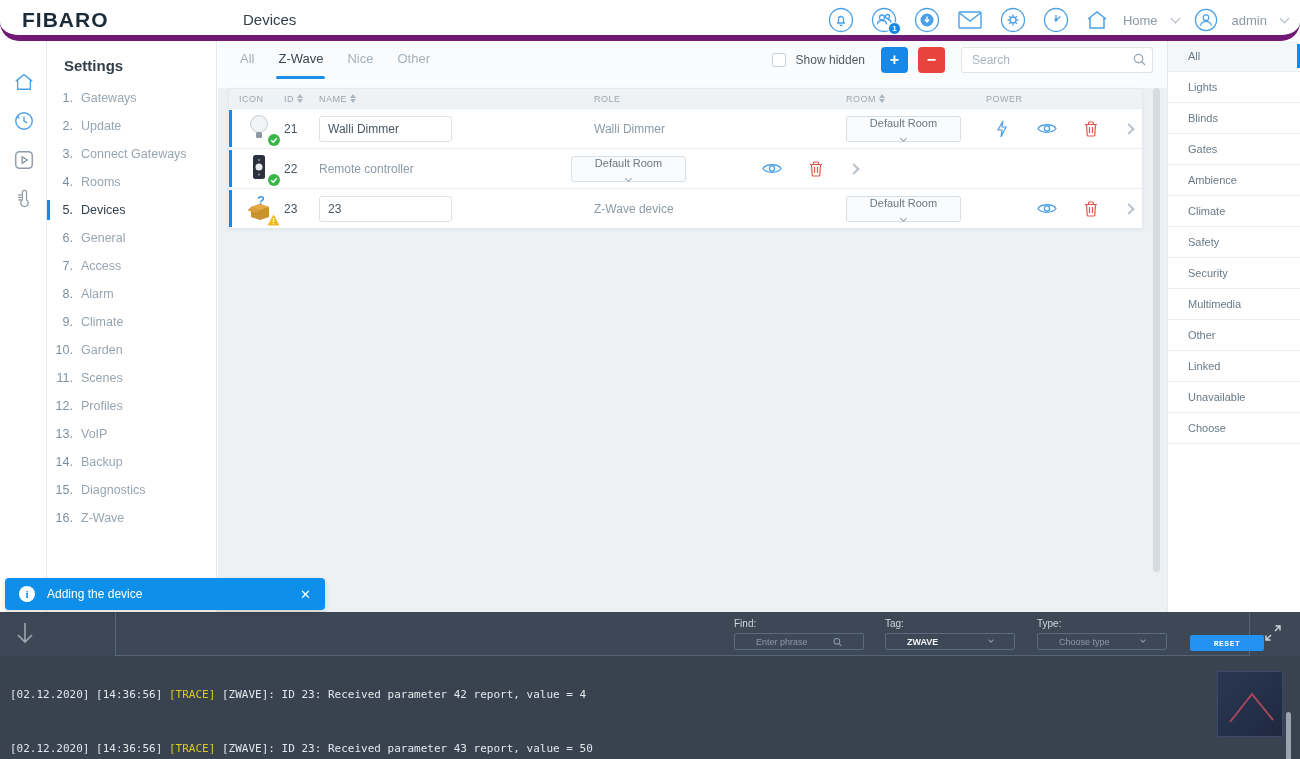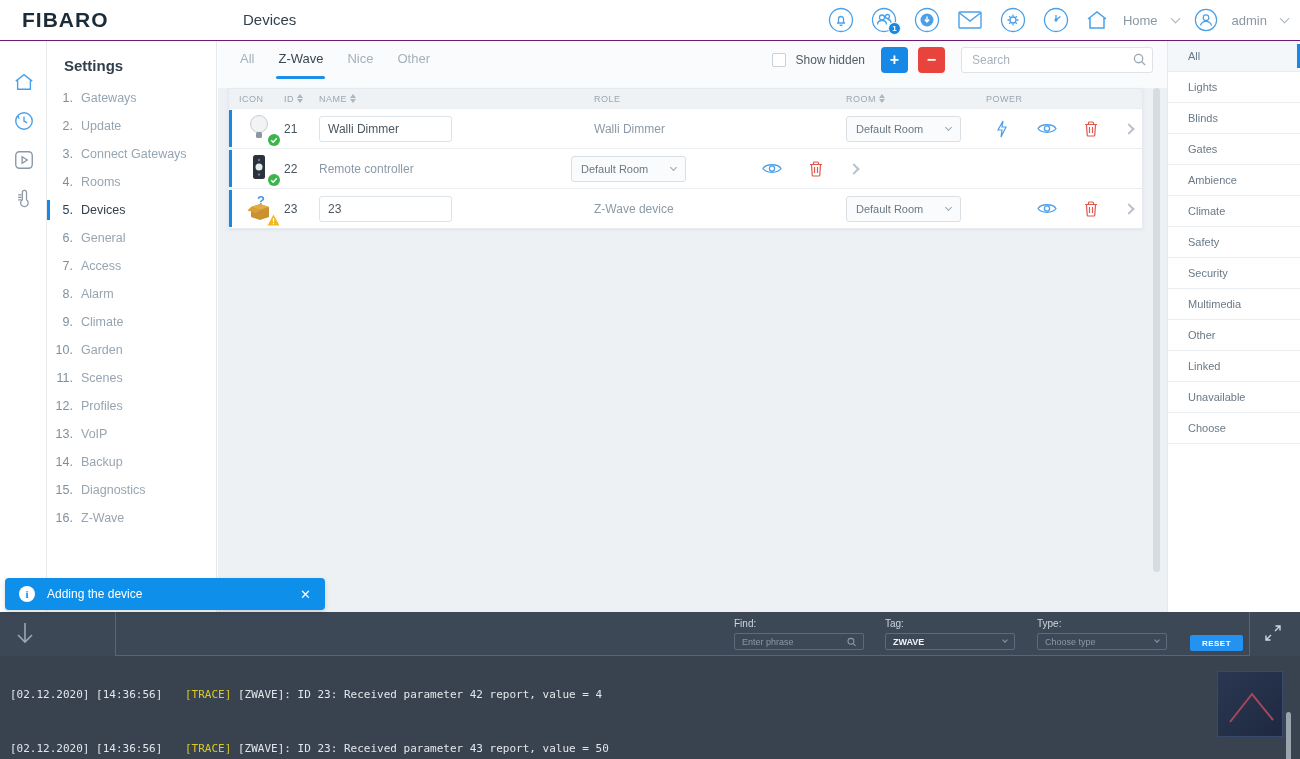--- a/index.html
+++ b/index.html
@@ -2,21 +2,21 @@
 <html><head>
 <meta charset="utf-8">
 <style>
   * { margin:0; padding:0; box-sizing:border-box; }
   html,body { width:1300px; height:759px; overflow:hidden; background:#fff;
     font-family:"Liberation Sans","DejaVu Sans",sans-serif; }
   .page { position:relative; width:1300px; height:759px; background:#fff; overflow:hidden; }
 
   
   .app-header { position:absolute; left:0; top:0; width:1300px; height:41px; background:#fff;
-    border-bottom:1px solid #701a75; z-index:6; }
+    border-bottom:6px solid #701a75; z-index:6;border-radius:19px; }
   .logo { position:absolute; left:22px; top:8px; font-size:21px; font-weight:bold; color:#1c2b38; letter-spacing:1px; }
   .page-title { position:absolute; left:243px; top:11px; font-size:15px; color:#32414e; }
   .hdr-icons { position:absolute; right:12px; top:0; height:40px; display:flex; align-items:center; gap:15px; }
   .hicon { position:relative; width:28px; height:28px; display:flex; align-items:center; justify-content:center; cursor:pointer; }
   .hicon svg { display:block; }
   .badge { position:absolute; right:-3px; bottom:-1px; width:13px; height:13px; border-radius:50%;
     background:#1788e5; color:#fff; font-size:8px; font-weight:bold; display:flex; align-items:center; justify-content:center; border:1px solid #fff; }
   .hdr-drop { display:flex; align-items:center; gap:14px; cursor:pointer; }
   .hdr-drop .lbl { font-size:13px; color:#8b98a5; }
   .chev { width:7px; height:7px; border-right:1.5px solid #a8b4bf; border-bottom:1.5px solid #a8b4bf;
@@ -74,21 +74,21 @@
 
   .trow { position:relative; display:flex; align-items:center; height:40px; background:#fff; border-top:1px solid #ebeef1; }
   .trow::before { content:""; position:absolute; left:0; top:1px; bottom:1px; width:3px; background:#1788e5; }
   .dev-ico { position:relative; width:30px; height:32px; margin-left:8px; }
   .mini-badge { position:absolute; right:-3px; bottom:-1px; }
   .cell-id { font-size:12px; color:#45535f; }
   .name-input { width:133px; height:26px; border:1px solid #dce3e9; border-radius:3px; padding:0 8px;
     font-size:12px; color:#4a5660; outline:none; background:#fff; font-family:inherit; }
   .cell-role { font-size:12px; color:#8c9aa7; }
   .room-select { width:115px; height:26px; background:#fafbfc; border:1px solid #d8dfe5; border-radius:3px;
-    display:flex; align-items:center; justify-content:space-between; padding:0 9px; cursor:pointer; }
+    display:flex; align-items:center; justify-content:space-between; padding:0 20px; cursor:pointer;flex-direction:column; }
   .room-select span { font-size:11px; color:#6b7884; }
   .room-select .chev { width:5px; height:5px; border-color:#9aa6b1; }
   .row-act { display:flex; align-items:center; gap:27px; margin-left:8px; }
   .bolt-slot { width:16px; display:flex; justify-content:center; }
   .chev-right { width:8px; height:8px; border-right:2px solid #b9c2ca; border-bottom:2px solid #b9c2ca;
     transform:rotate(-45deg); cursor:pointer; }
   .icon-btn { cursor:pointer; display:flex; align-items:center; justify-content:center; }
 
   .v-scroll { position:absolute; left:935px; top:47px; width:7px; height:484px; background:#d7dce1; border-radius:4px; }
 
@@ -109,36 +109,36 @@
 
   
   .console { position:absolute; left:0; top:612px; width:1300px; height:147px; background:#3d4857; z-index:10; }
   .con-bar { position:absolute; left:0; top:0; width:1300px; height:44px; }
   .con-box { position:absolute; left:115px; top:0; width:1135px; height:44px; border:1px solid #56657a; border-top:none; }
   .con-arrow { position:absolute; left:14px; top:9px; cursor:pointer; }
   .fgroup { position:absolute; top:6px; }
   .fg-find { left:618px; } .fg-tag { left:769px; } .fg-type { left:921px; }
   .fgroup .flabel { font-size:10px; color:#cdd5dd; display:block; margin-bottom:4px; }
   .con-input { position:relative; width:130px; height:17px; border:1px solid #5c6a7d; border-radius:2px;
-    background:transparent; display:flex; align-items:center; padding:0 7px; }
+    background:transparent; display:flex; align-items:center; padding:0 21px; }
   .con-input input { width:100%; background:transparent; border:none; outline:none; font-size:9px; color:#aab4bf; font-family:inherit; }
   .con-input input::placeholder { color:#8b98a6; }
   .con-select { justify-content:space-between; cursor:pointer; }
   .con-select .val { font-size:9px; color:#f0f4f7; font-weight:bold; }
   .con-select .ph { font-size:9px; color:#8b98a6; font-weight:normal; }
   .con-select .chev { width:4px; height:4px; border-color:#8b98a6; }
-  .reset-btn { position:absolute; left:1074px; top:23px; width:53px; height:16px; background:#2492f0; border:none;
-    border-radius:2px; color:#fff; font-size:8px; font-weight:bold; letter-spacing:.5px; cursor:pointer; font-family:Liberation Sans, sans-serif; }
+  .reset-btn { position:absolute; left:1074px; top:23px; width:74px; height:16px; background:#2492f0; border:none;
+    border-radius:2px; color:#fff; font-size:8px; font-weight:bold; letter-spacing:.5px; cursor:pointer; font-family:Liberation Mono, monospace; }
   .expand-ico { position:absolute; right:18px; top:12px; cursor:pointer; }
 
   .log-area { position:absolute; left:0; top:44px; width:1300px; height:103px; background:#39434f; overflow:hidden; }
   .log-lines { position:absolute; left:10px; top:-7px; font-family:"DejaVu Sans Mono","Liberation Mono",monospace;
     font-size:11px; line-height:18.3px; white-space:pre; color:#e2e7ec; }
   .log-line .lvl { color:#d8c salt; }
-  .lvl { color:#d9c922;margin-left:16px; }
+  .lvl { color:#d9c922; }
   .minimap { position:absolute; right:17px; bottom:22px; width:66px; height:66px;
     background:linear-gradient(135deg,#2b3752,#1e2940); border:1px solid #38496b; }
   .con-scroll { position:absolute; right:9px; top:56px; width:5px; height:80px; background:#9aa4ae; border-radius:3px; }
 </style>
 </head>
 <body>
 
 <div class="page">
 
   <div class="app-header">

